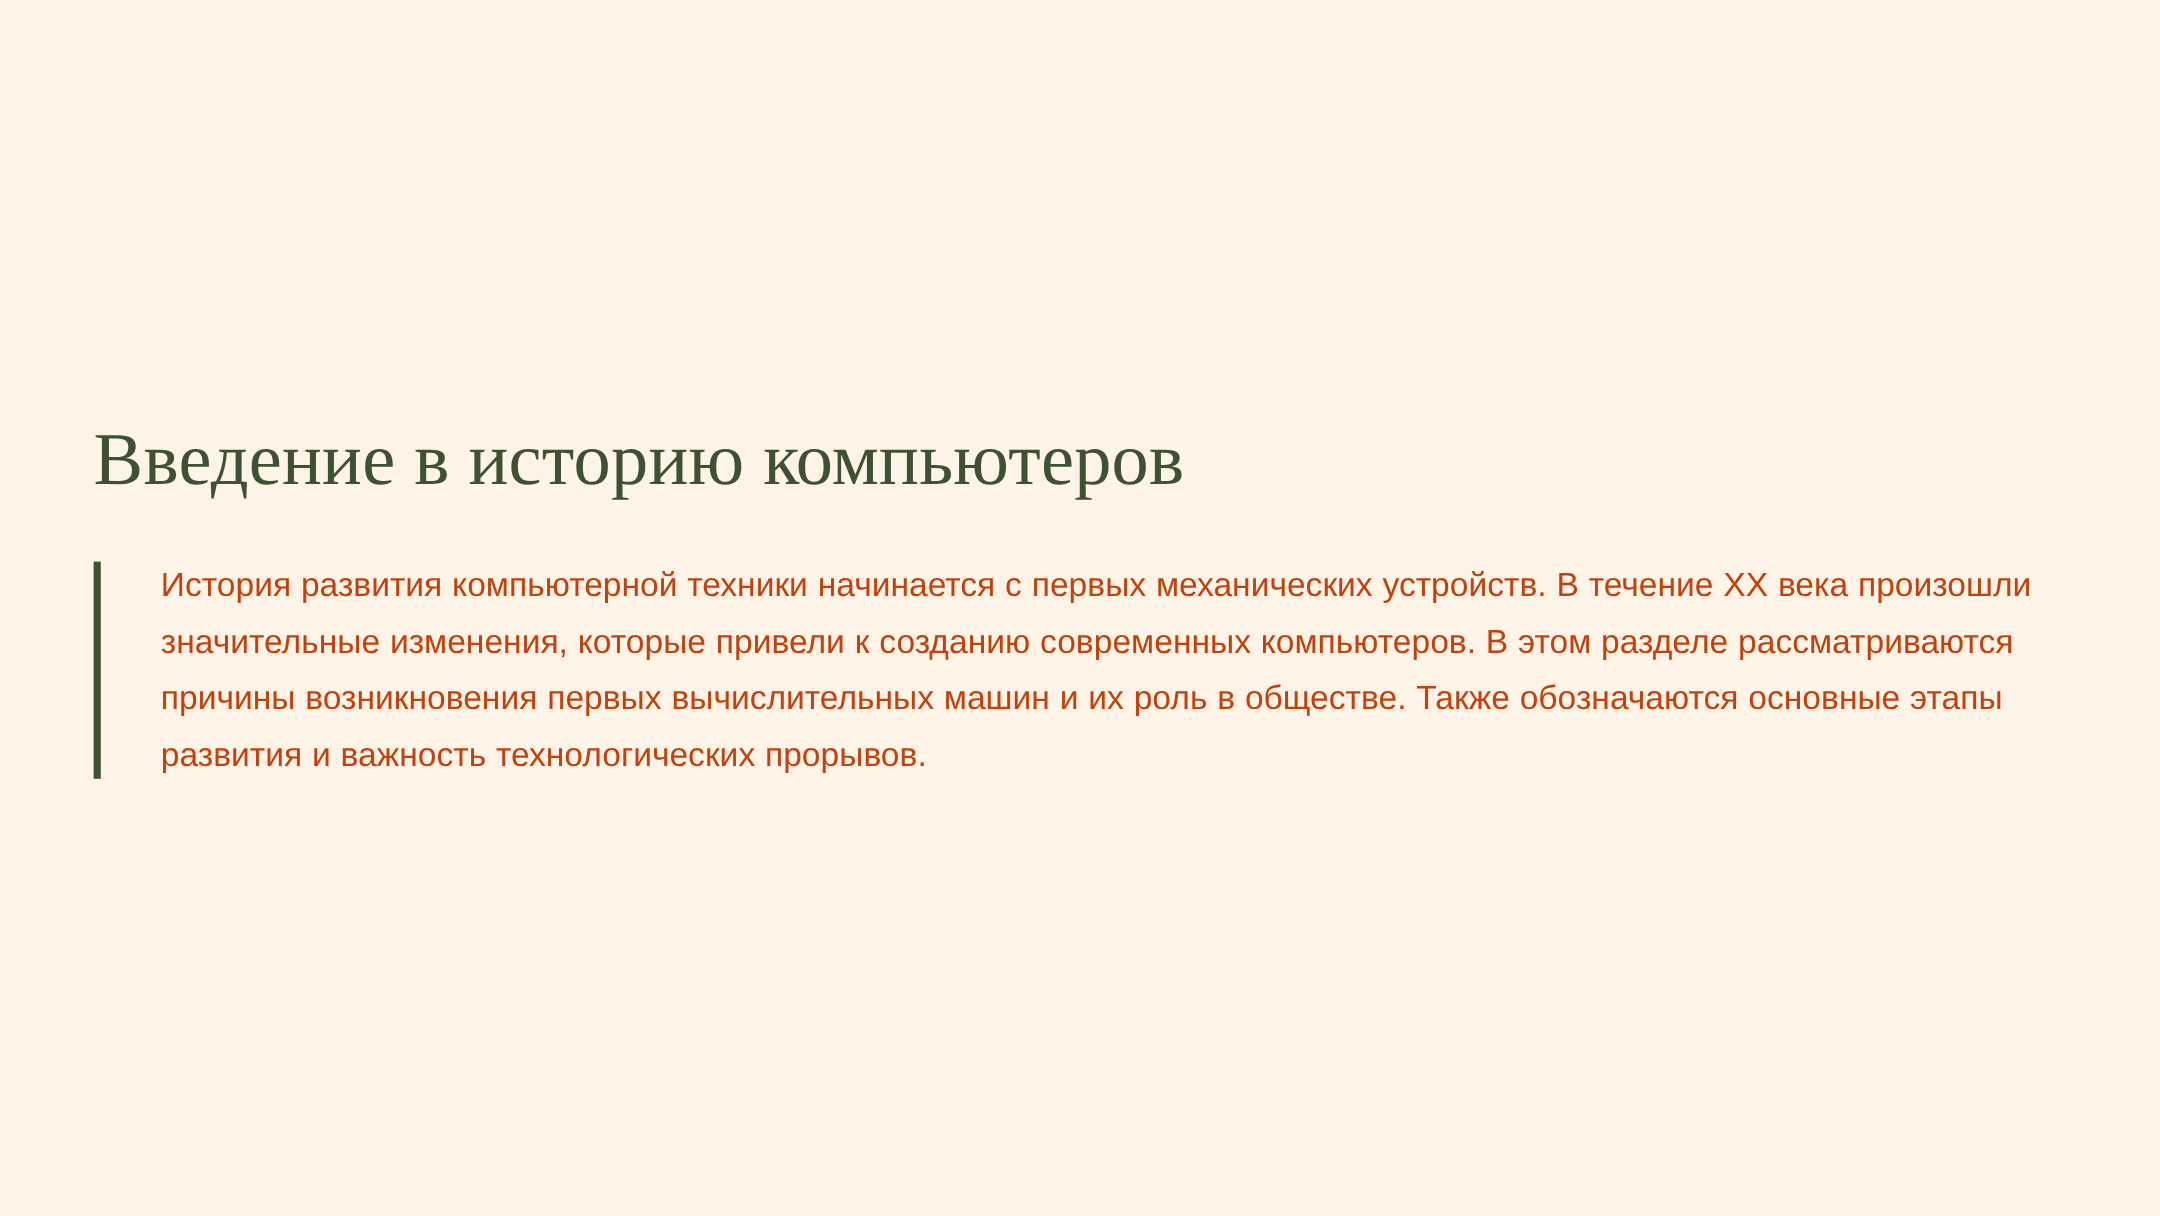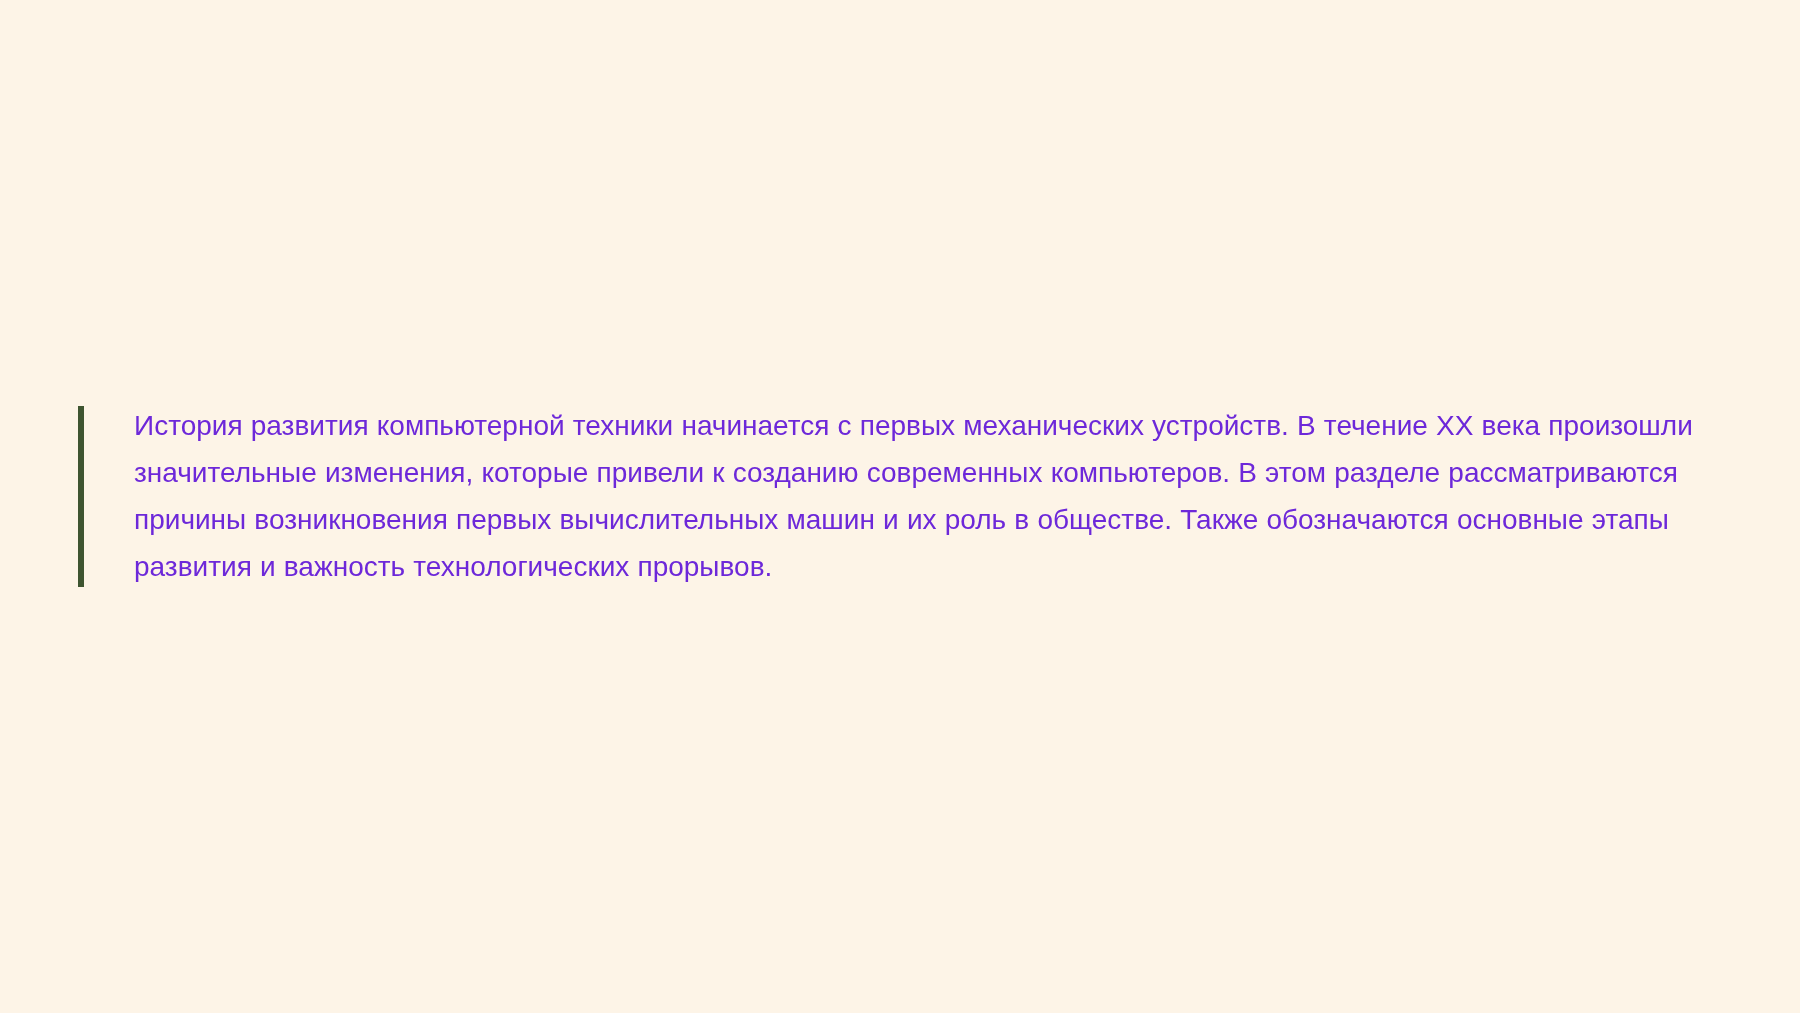--- a/index.html
+++ b/index.html
@@ -60,33 +60,34 @@
     background: #3e5430;
   }
 
   .section-paragraph {
     margin: 0;
     padding: 0;
     font-family: "Liberation Sans", "DejaVu Sans", sans-serif;
     font-weight: 400;
     font-size: 28px;
     line-height: 47px;
-    color: #6d28d9;
+    color: #c2410c;
     max-width: 1596px;
     text-align: left;
     word-spacing: 0.4px;
   }
 </style>
 </head>
 <body>
 
 <div class="page">
 
   <section class="section">
 
+    <h1 class="section-title">Введение в историю компьютеров</h1>
 
     <div class="section-body">
       <span class="accent-bar"></span>
       <p class="section-paragraph">История развития компьютерной техники начинается с первых механических устройств. В течение XX века произошли значительные изменения, которые привели к созданию современных компьютеров. В этом разделе рассматриваются причины возникновения первых вычислительных машин и их роль в обществе. Также обозначаются основные этапы развития и важность технологических прорывов.</p>
     </div>
 
   </section>
 
 </div>
 

